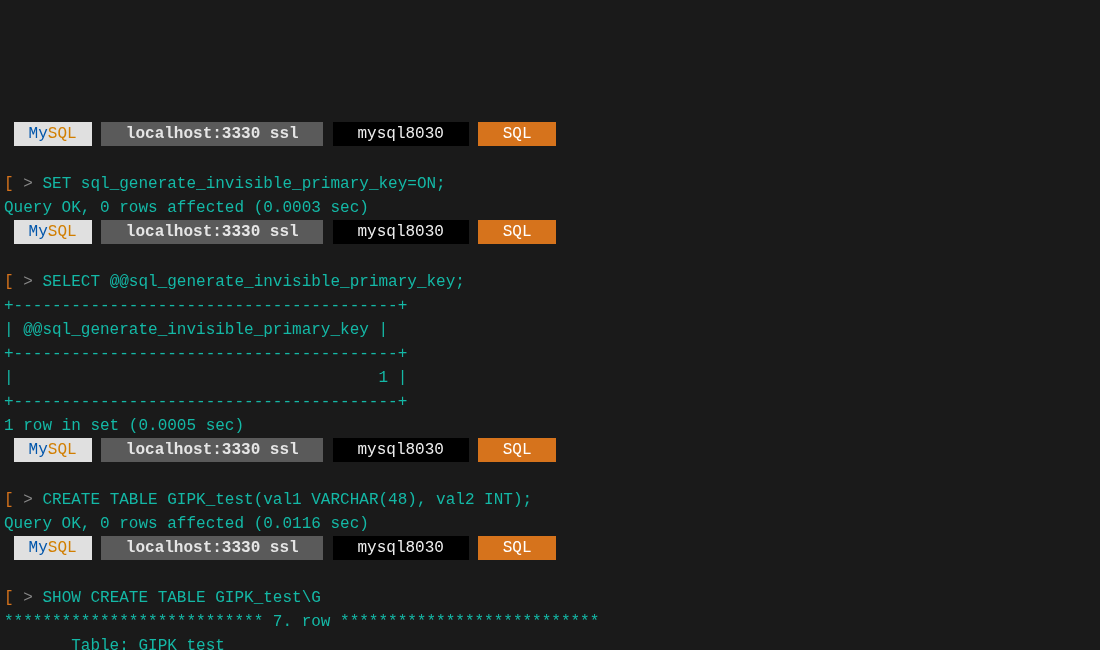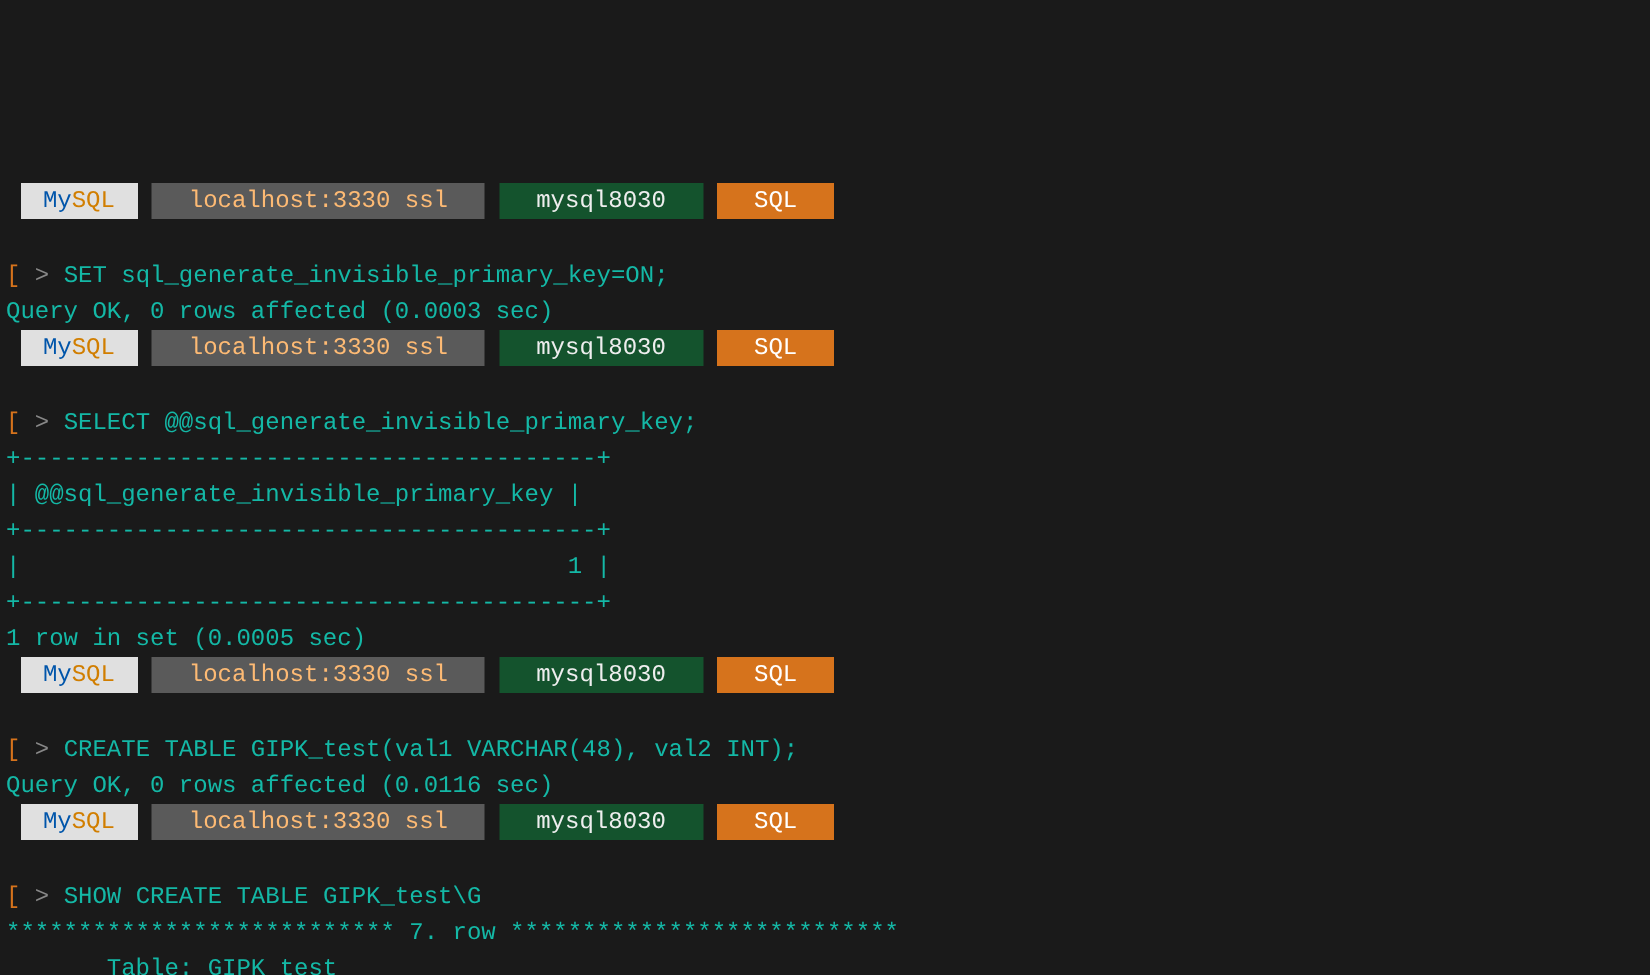--- a/index.html
+++ b/index.html
@@ -19,22 +19,22 @@
       margin-bottom: 2px;
     }
     .tag {
       display: inline-block;
       padding: 0 15px;
       white-space: pre;
     }
     .tag-mysql { background: #e0e0e0; color: #333;}
     .tag-mysql .my { color: #0055aa; }
     .tag-mysql .sql { color: #d17e00; }
-    .tag-host { background: #5a5a5a; color: #fdba74; }
-    .tag-db { background: #14532d; color: #eee; }
+    .tag-host { background: #5a5a5a; color: #e5e5e5; font-weight: bold; }
+    .tag-db { background: #000000; color: #eee; }
     .tag-mode { background: #d6731c; color: #fff; }
 
     .green { color: #14b8a6; }
     .orange { color: #d6731c; }
     .grey { color: #888; }
   </style>
 </head>
 <body>
 
 

